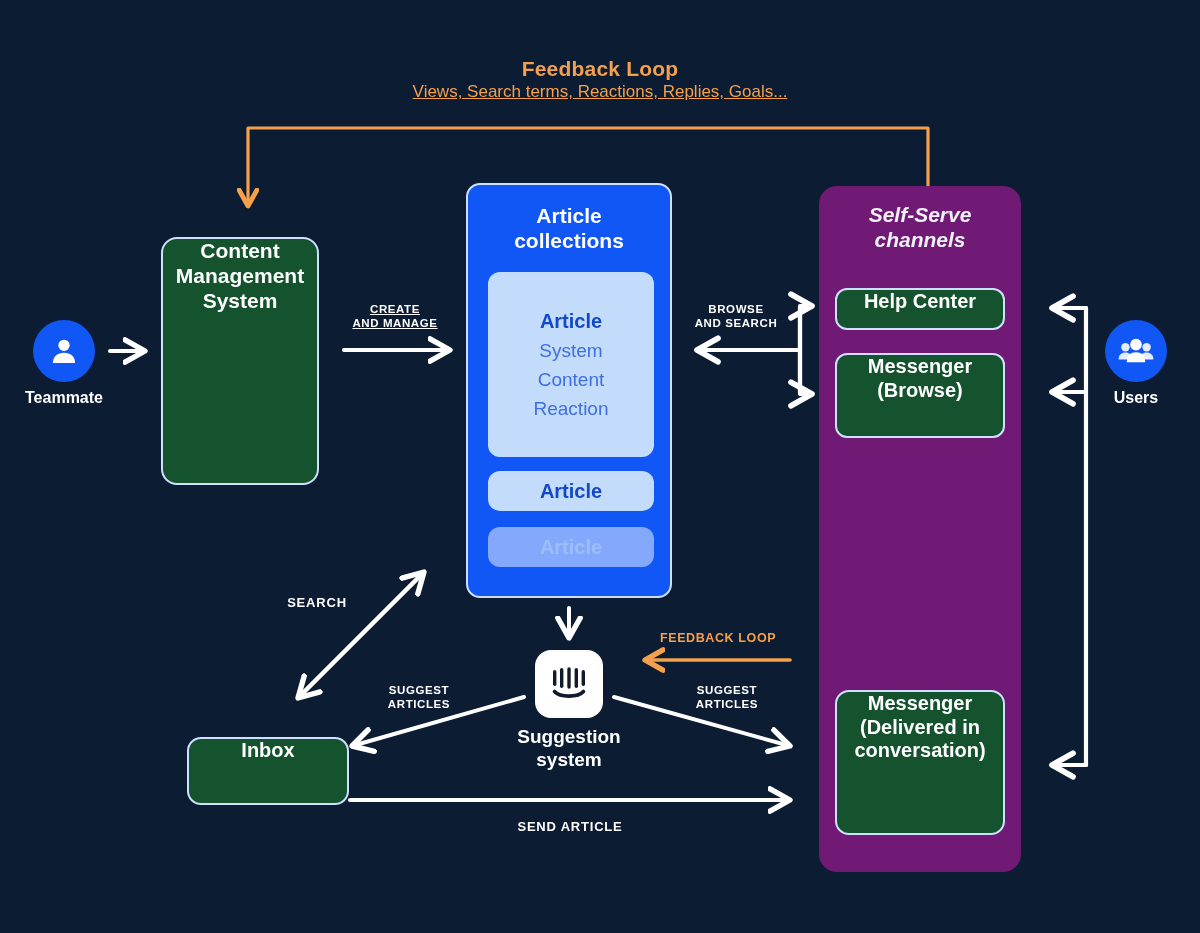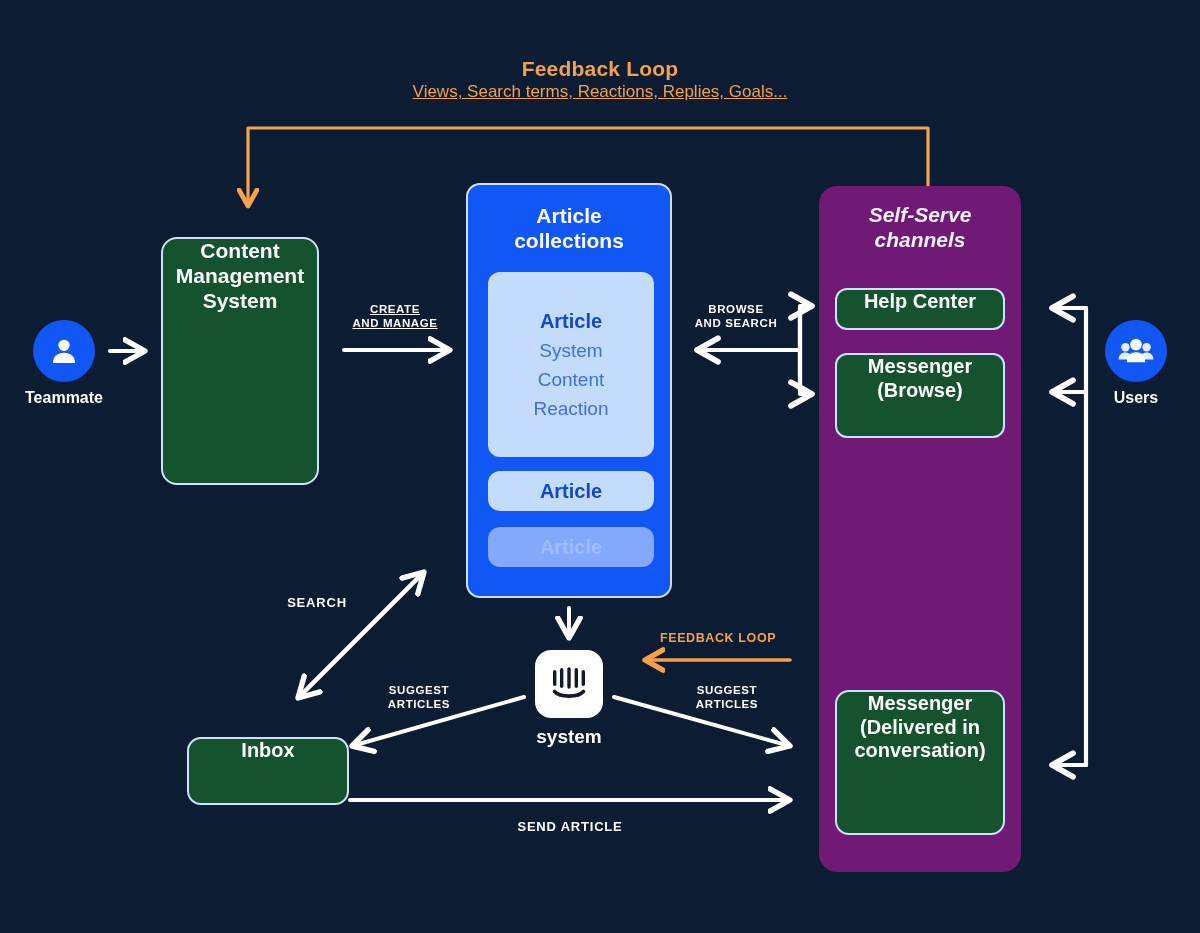--- a/index.html
+++ b/index.html
@@ -273,20 +273,21 @@
         <rect x="4" y="6" width="3.4" height="16" rx="1.7"></rect>
         <rect x="11" y="4" width="3.4" height="20" rx="1.7"></rect>
         <rect x="18.3" y="3.2" width="3.4" height="21.6" rx="1.7"></rect>
         <rect x="25.6" y="4" width="3.4" height="20" rx="1.7"></rect>
         <rect x="32.6" y="6" width="3.4" height="16" rx="1.7"></rect>
       </g>
       <path d="M5.5,27.5 C11,33.6 29,33.6 34.5,27.5" fill="none" stroke="#111a2b" stroke-width="3.6" stroke-linecap="round"></path>
     </svg>
   </div>
   <div class="abs sug-label">
+    <div>Suggestion</div>
     <div>system</div>
   </div>
 
   <div class="abs cap cap-create">
     <div>CREATE</div>
     <div>AND MANAGE</div>
   </div>
 
   <div class="abs cap cap-browse">
     <div>BROWSE</div>

